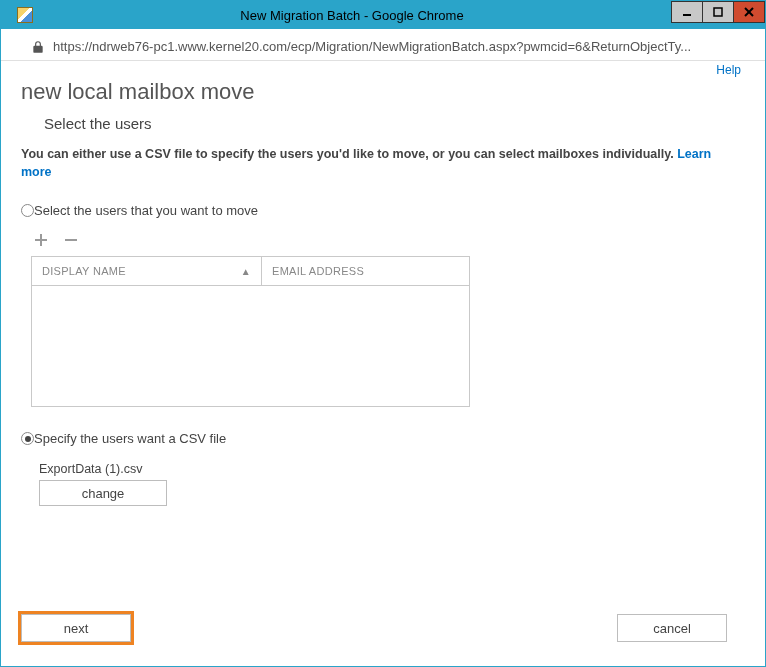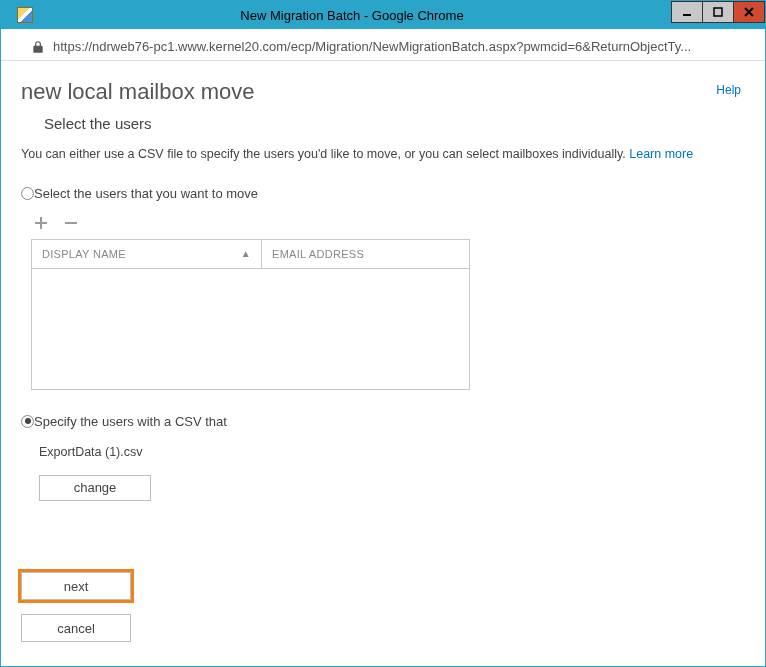--- a/index.html
+++ b/index.html
@@ -71,21 +71,21 @@
     
     .content {
       position: relative;
       padding: 18px 20px 10px 20px;
       flex: 1;
       display: flex;
       flex-direction: column;
     }
     .help-link {
       position: absolute;
-      top: 22px; right: 24px;
+      top: 2px; right: 24px;
       color: #0072c6;
       font-size: 12px;
       cursor: pointer;
     }
     .page-title {
       font-size: 22px;
       font-weight: 300;
       color: #555;
       margin-bottom: 10px;
     }
@@ -93,20 +93,21 @@
       font-size: 15px;
       color: #444;
       margin-bottom: 14px;
       margin-left: 23px;
     }
     .intro {
       font-size: 12.5px;
       color: #444;
       line-height: 1.4;
       margin-bottom: 22px;
+      font-weight: bold;
     }
     .intro a { color:#0072c6; text-decoration:none; cursor:pointer;}
     .option-row {
       display: flex; align-items: center; gap: 0;
       margin-bottom: 8px;
       font-size: 13px;
       color: #444;
     }
     .radio {
       width: 13px; height: 13px;
@@ -151,35 +152,34 @@
     .col1 { width: 230px; border-right:1px solid #c9c9c9;}
     .col1-inner { flex:1; }
     .sort-arrow { font-size:10px; color:#888;}
     .grid-body {
       height: 120px;
     }
     .csv-section { margin-top: 24px; }
     .csv-indent { margin-left: 18px; }
     .filename { font-size: 12.5px; color:#444; margin-top:16px;}
     .change-btn {
-      margin-top: 16px;
-      width: 112px; height: 26px;
+      margin-top: 4px;
+      width: 128px; height: 26px;
       border:1px solid #bdbdbd;
       background:#fff;
       font-size: 13px;
       color:#444;
       cursor:pointer;
       display:flex;align-items:center;justify-content:center;
     }
     .status-msg { margin-top:16px; margin-left:10px; font-size:12.5px; color:#444;}
     .footer {
       margin-top: auto;
       display:flex; justify-content:space-between; gap:14px;
       padding: 10px 18px 14px 0;
-      flex-direction: column;
     }
     .btn {
       width: 110px; height: 28px;
       border:1px solid #bdbdbd;
       background:#fff;
       font-size: 13px;
       color:#444;
       cursor:pointer;
       display:flex;align-items:center;justify-content:center;
     }
@@ -258,21 +258,21 @@
         <div class="grid-col">
           <span>EMAIL ADDRESS</span>
         </div>
       </div>
       <div class="grid-body"></div>
     </div>
 
     <div class="csv-section">
       <div class="option-row">
         <span class="radio checked"></span>
-        <span>Specify the users with a CSV that</span>
+        <span>Specify the users want a CSV file</span>
       </div>
       <div class="csv-indent">
         <div class="filename">ExportData (1).csv</div>
         <div class="change-btn">change</div>
       </div>
     </div>
 
     <div class="footer">
       <div class="btn primary-highlight">next</div>
       <div class="btn">cancel</div>

